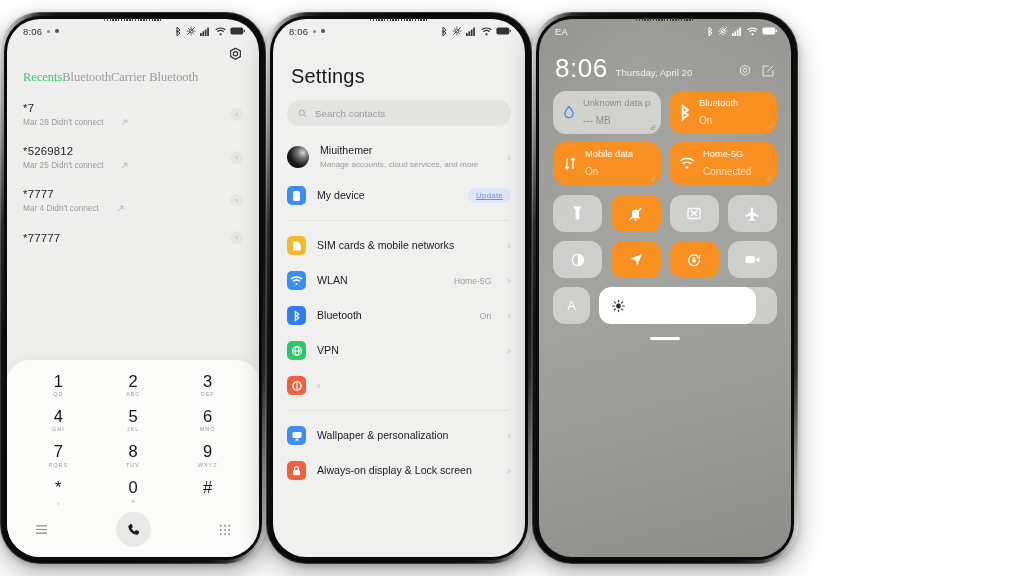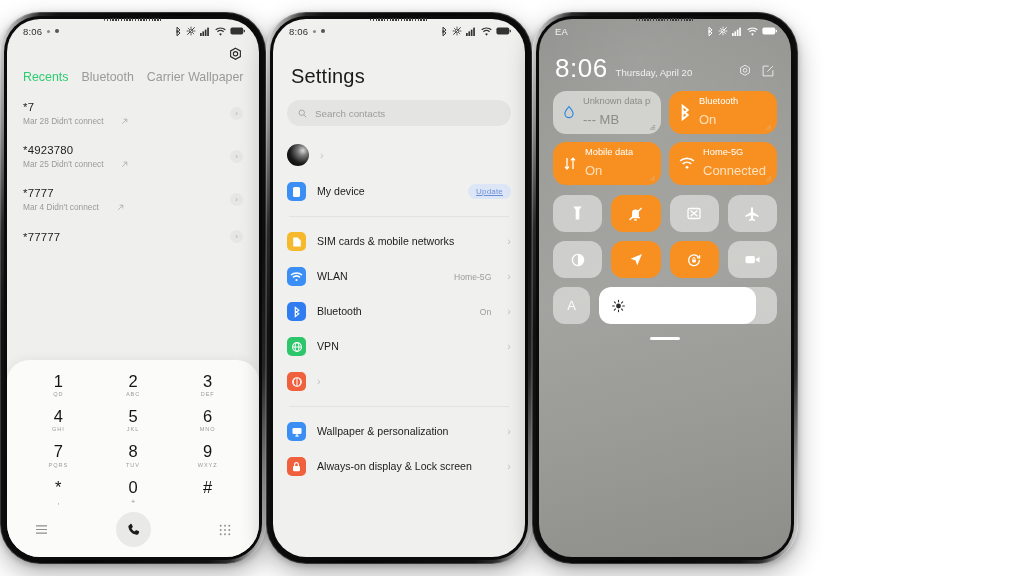--- a/index.html
+++ b/index.html
@@ -48,21 +48,21 @@
   }
   .sb-left{display:flex; align-items:center; gap:5px;}
   .sb-dot{width:3px;height:3px;border-radius:50%;background:#8a8a8a;display:inline-block;}
   .sb-dot.b{width:4px;height:4px;background:#555;}
   .sb-right{display:flex; align-items:center; gap:4px;}
   .sb-right svg{display:block;}
 
   
   .p1 .screen{ background:#efefed; display:flex; flex-direction:column; }
   .gear-row{ display:flex; justify-content:flex-end; padding:4px 16px 0 0; }
-  .tabs{ display:flex; gap:13px; padding:8px 16px 0 16px; align-items:baseline; }
+  .tabs{ display:flex; padding:8px 16px 0 16px; align-items:baseline;font-family:Liberation Serif, serif; }
   .tab{ font-size:12.4px; color:#9a9a9a; font-weight:400; white-space:nowrap;}
   .tab.active{ color:#2ecc71; font-weight:500; }
   .searchbar{
     margin:10px 14px 0 14px; height:25px; border-radius:13px; background:#e4e4e2;
     display:flex; align-items:center; gap:7px; padding:0 11px;
     font-size:9.6px; color:#9c9c9c;
   }
   .calls{ padding:8px 0 0 0; flex:0 0 auto; }
   .call-row{
     display:flex; align-items:center; justify-content:space-between;
@@ -133,21 +133,21 @@
   .cc-head-icons{ margin-left:auto; display:flex; gap:9px; padding-bottom:3px;}
   .bigtiles{ display:grid; grid-template-columns:1fr 1fr; gap:8px; padding:10px 14px 0 14px;}
   .bigtile{
     height:43px; border-radius:13px; display:flex; align-items:center; gap:8px; padding:0 10px;
     position:relative; overflow:hidden;
   }
   .bigtile.on{ background:#f79021; }
   .bigtile.off{ background:rgba(228,228,226,.72); }
   .bt-txt{ min-width:0; overflow:hidden;}
   .bt-title{ font-size:9.3px; line-height:1.25; white-space:nowrap;}
-  .bt-sub{ font-size:13px; line-height:1.3; margin-top:5px; white-space:nowrap;}
+  .bt-sub{ font-size:10px; line-height:1.3; margin-top:5px; white-space:nowrap;}
   .bigtile.on .bt-title{ color:#fff;} .bigtile.on .bt-sub{ color:#ffe0bd;}
   .bigtile.off .bt-title{ color:#8b8b87;} .bigtile.off .bt-sub{ color:#8b8b87;}
   .corner{ position:absolute; right:5px; bottom:4px; width:7px; height:7px;}
   .grid{ display:grid; grid-template-columns:repeat(4,1fr); gap:9px; padding:10px 14px 0 14px;}
   .tile{
     height:37px; border-radius:12px; display:flex; align-items:center; justify-content:center;
     background:rgba(225,225,223,.70);
   }
   .tile.on{ background:#f79021; }
   .brightrow{ display:flex; gap:9px; padding:9px 14px 0 14px; align-items:center;}
@@ -206,40 +206,40 @@
         <div class="gear-row">
           <svg width="15" height="15" viewBox="0 0 20 20">
             <path d="M10 1.6 16.5 5.2v7.6L10 16.4 3.5 12.8V5.2z" fill="none" stroke="#2b2b2b" stroke-width="1.5"></path>
             <circle cx="10" cy="9" r="2.9" fill="none" stroke="#2b2b2b" stroke-width="1.5"></circle>
           </svg>
         </div>
 
         <div class="tabs">
           <div class="tab active">Recents</div>
           <div class="tab">Bluetooth</div>
-          <div class="tab">Carrier Wallpaper</div>
+          <div class="tab">Carrier Bluetooth</div>
         </div>
 
 
         <div class="calls">
           <div class="call-row">
             <div>
               <div class="call-num">*7</div>
               <div class="call-sub">
                 <span>Mar 28 Didn't connect</span>
                 <svg width="7" height="7" viewBox="0 0 9 9">
                     <path d="M1.5 7.5 7.5 1.5M3.4 1.5h4.1v4.1" fill="none" stroke="#a8a8a8" stroke-width="1"></path>
                   </svg>
               </div>
             </div>
             <div class="chev-circle">›</div>
           </div>
           <div class="call-row">
             <div>
-              <div class="call-num">*4923780</div>
+              <div class="call-num">*5269812</div>
               <div class="call-sub">
                 <span>Mar 25 Didn't connect</span>
                 <svg width="7" height="7" viewBox="0 0 9 9">
                     <path d="M1.5 7.5 7.5 1.5M3.4 1.5h4.1v4.1" fill="none" stroke="#a8a8a8" stroke-width="1"></path>
                   </svg>
               </div>
             </div>
             <div class="chev-circle">›</div>
           </div>
           <div class="call-row">
@@ -387,20 +387,24 @@
               <circle cx="5" cy="5" r="3.6" fill="none" stroke="#a5a5a5" stroke-width="1.3"></circle>
               <path d="M7.8 7.8 11 11" stroke="#a5a5a5" stroke-width="1.3"></path>
             </svg>
           <span>Search contacts</span>
         </div>
 
         <div class="s-list">
 
           <div class="s-row">
             <div class="avatar"></div>
+            <div class="s-text">
+              <div class="s-label">Miuithemer</div>
+              <div class="s-desc">Manage accounts, cloud services, and more</div>
+            </div>
             <div class="chev">›</div>
           </div>
 
           <div class="s-row">
             <div class="s-ico" style="background:#3b8ef3">
               <svg width="9" height="12" viewBox="0 0 9 12">
                   <rect x="1" y="1" width="7" height="10" rx="1.6" fill="#fff"></rect>
                 </svg>
             </div>
             <div class="s-text">

